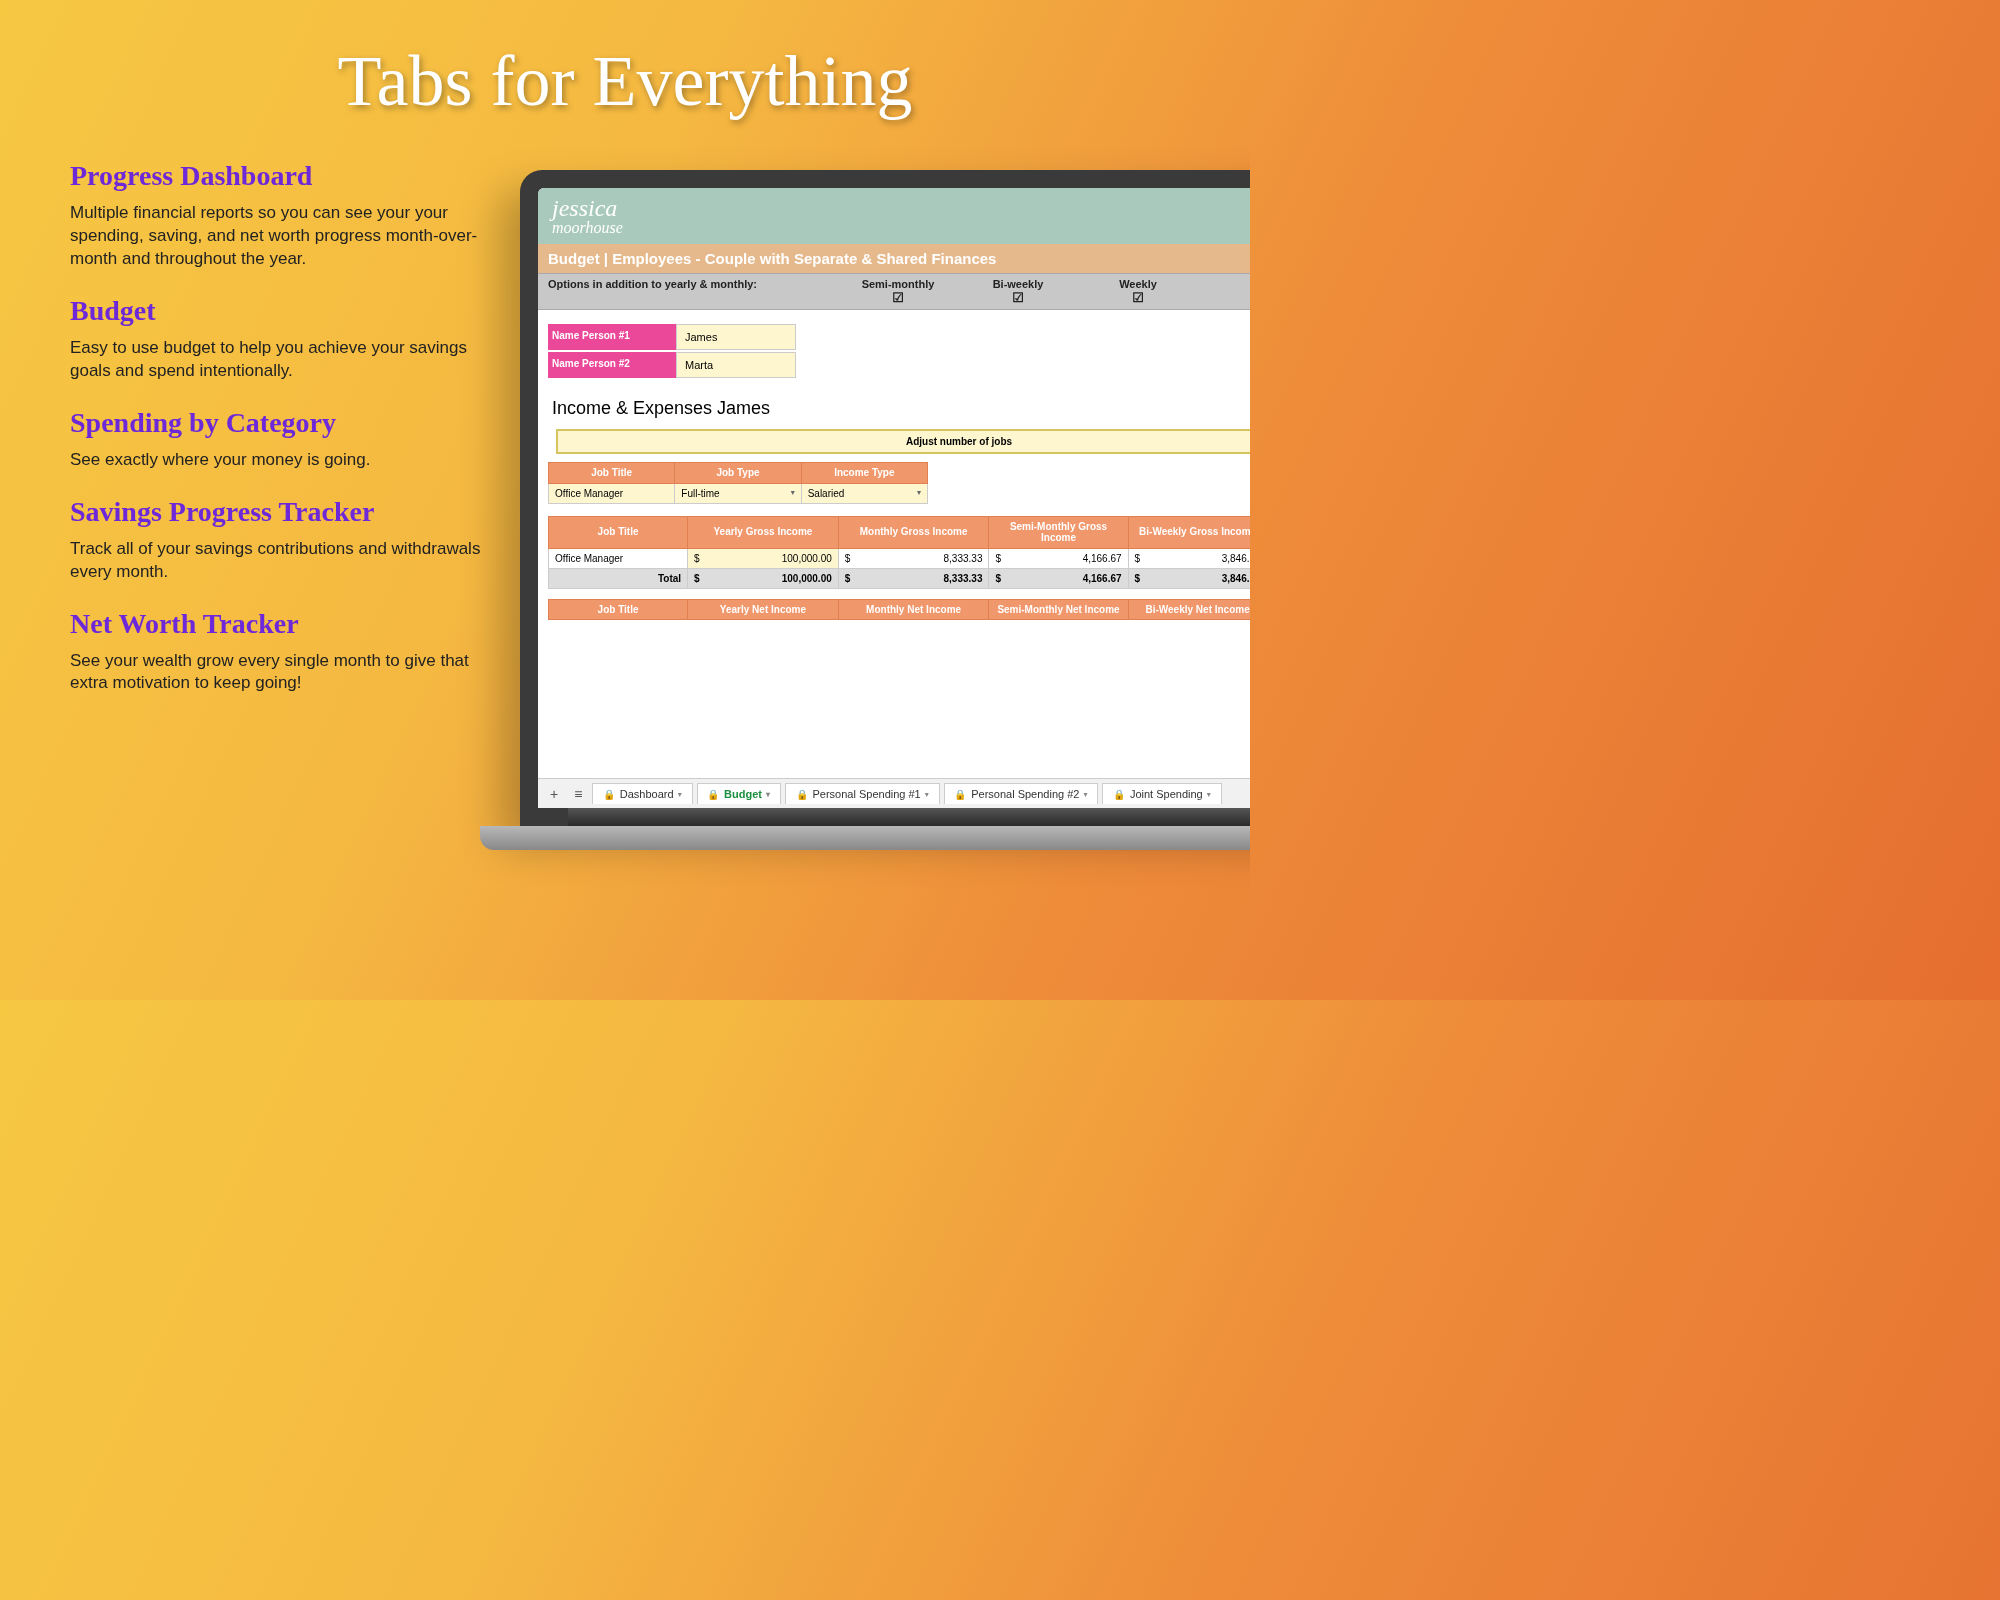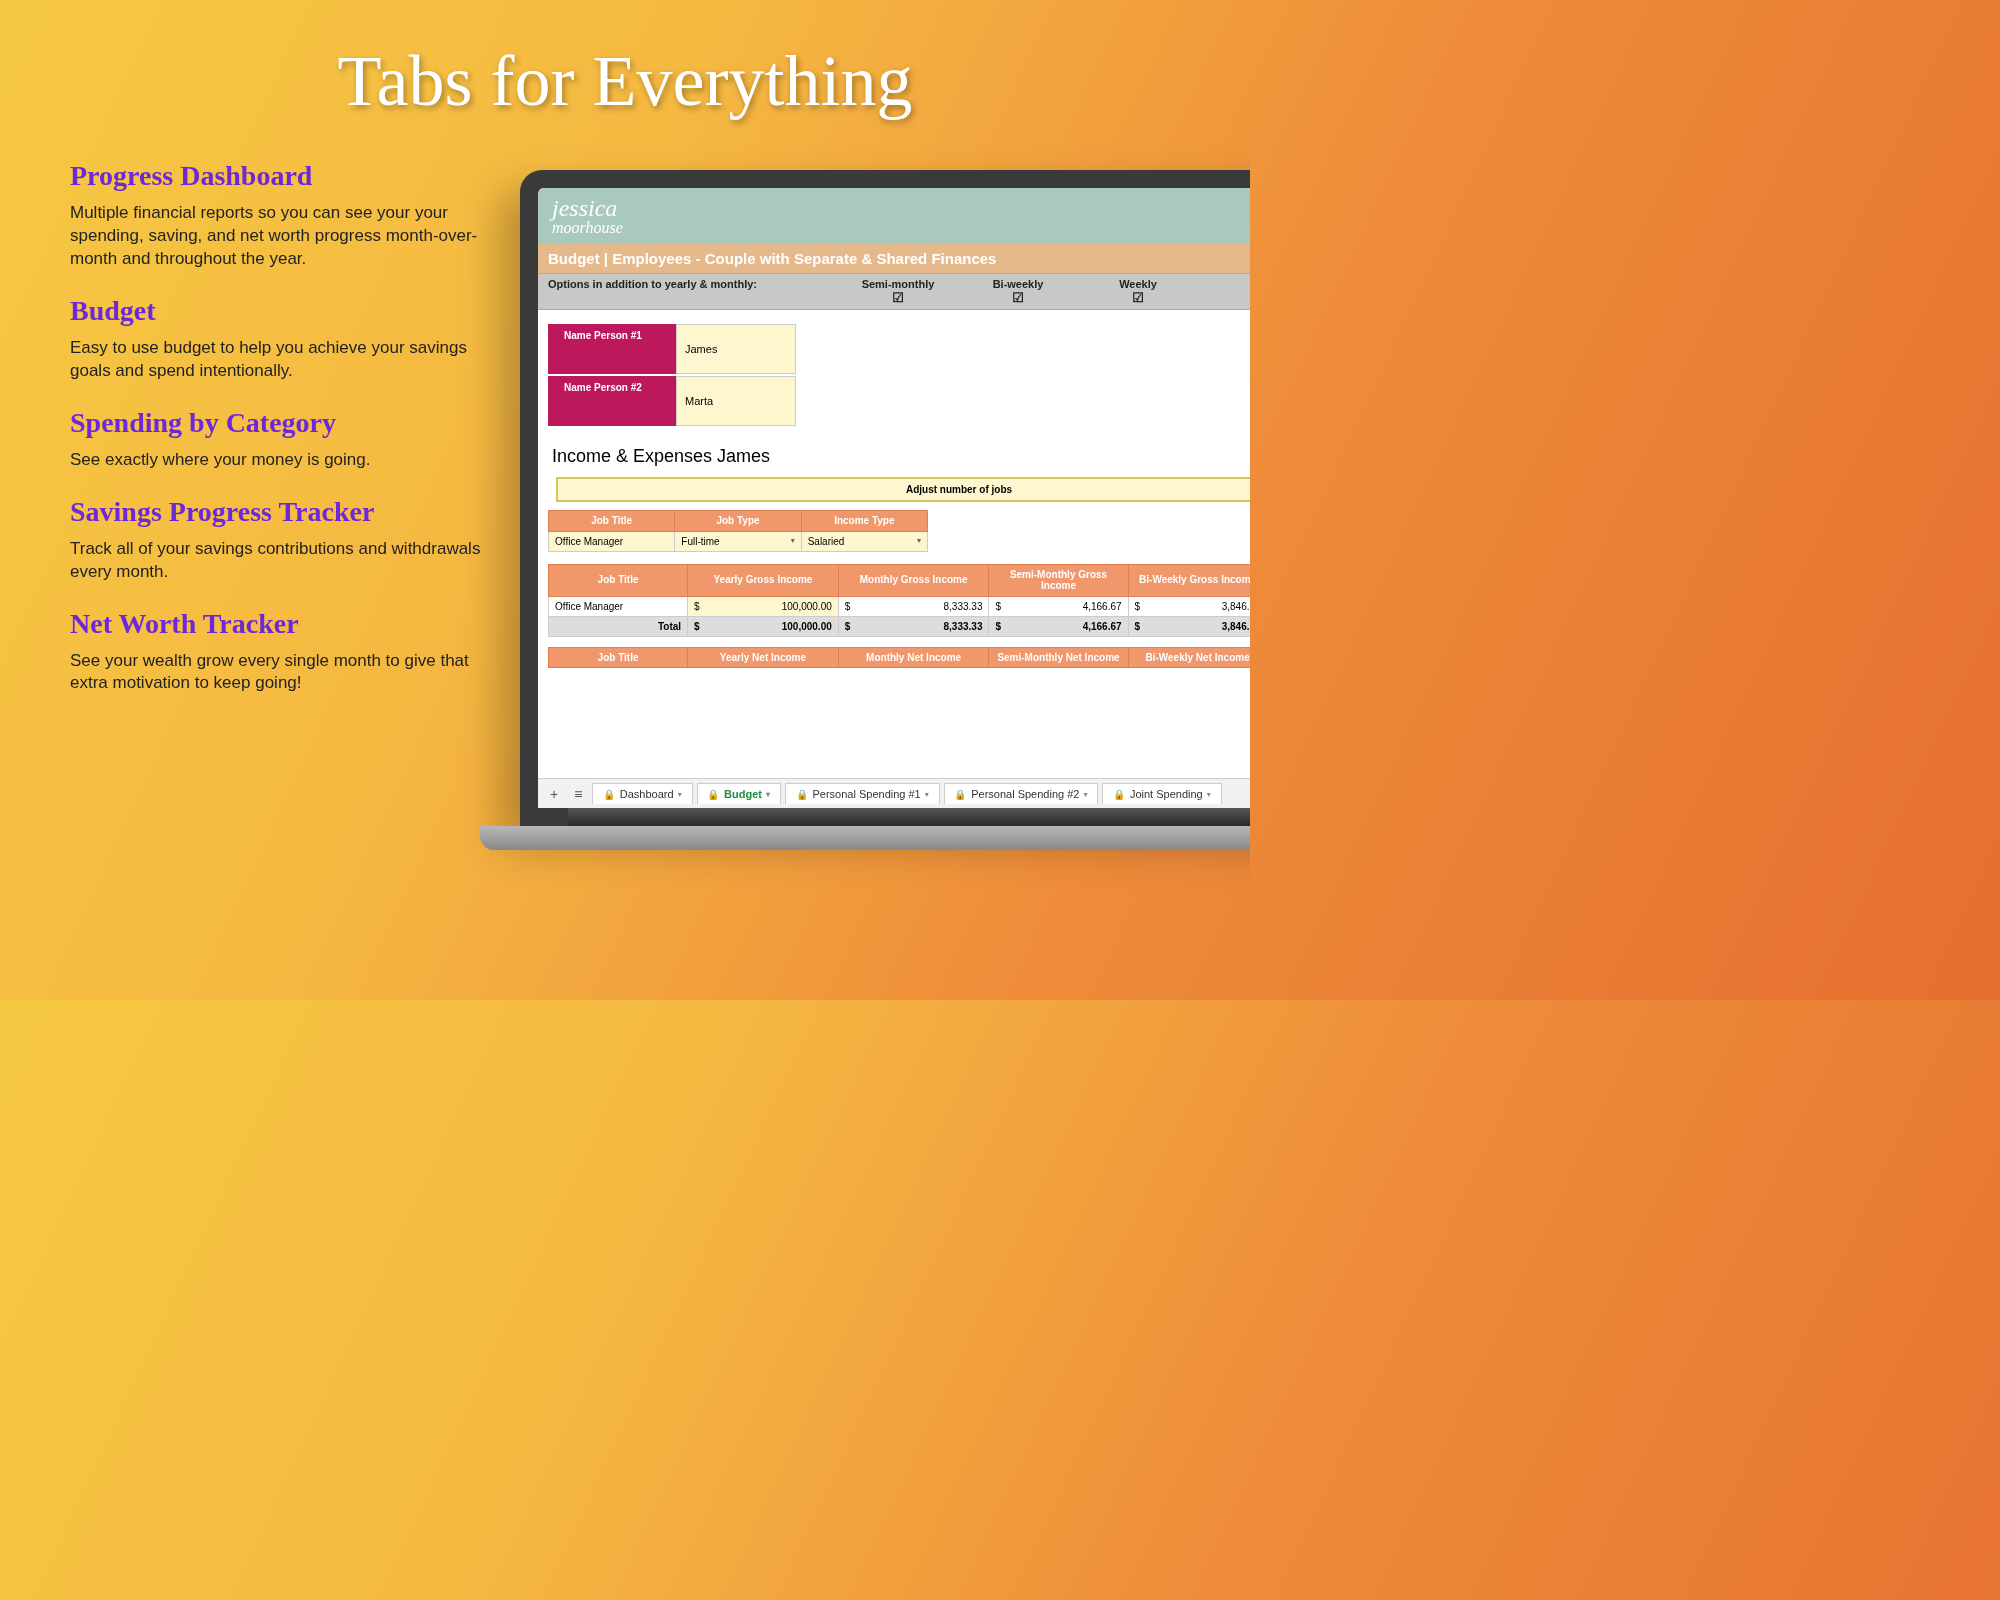--- a/index.html
+++ b/index.html
@@ -94,22 +94,22 @@
   background: #fdf6cf;
   border: 2px solid #d6c55f;
   font-size: 10px;
   padding: 4px 8px;
   font-weight: 700;
   margin-left: auto;
   cursor: pointer;
 }
 .name-block { padding: 14px 10px 8px 10px; }
 .name-row { display: flex; margin-bottom: 2px; }
-.name-label { background: #be185d; color: #fff; font-size: 10px; font-weight: 600; padding: 6px 16px; width: 128px; }
-.name-val { background: #fdf6cf; border: 1px solid #ccc; font-size: 11px; padding: 18px 8px; width: 120px; }
+.name-label { background: #ec4899; color: #fff; font-size: 10px; font-weight: 600; padding: 6px 4px; width: 128px; }
+.name-val { background: #fdf6cf; border: 1px solid #ccc; font-size: 11px; padding: 6px 8px; width: 120px; }
 .section-title { font-size: 18px; font-weight: 400; padding: 10px 10px 6px 14px; }
 .adjust-btn {
   background: #fdf6cf;
   border: 2px solid #d6c55f;
   font-size: 10px;
   font-weight: 700;
   padding: 5px 8px;
   margin: 4px 0 8px 18px;
   display: inline-block;
   cursor: pointer;

